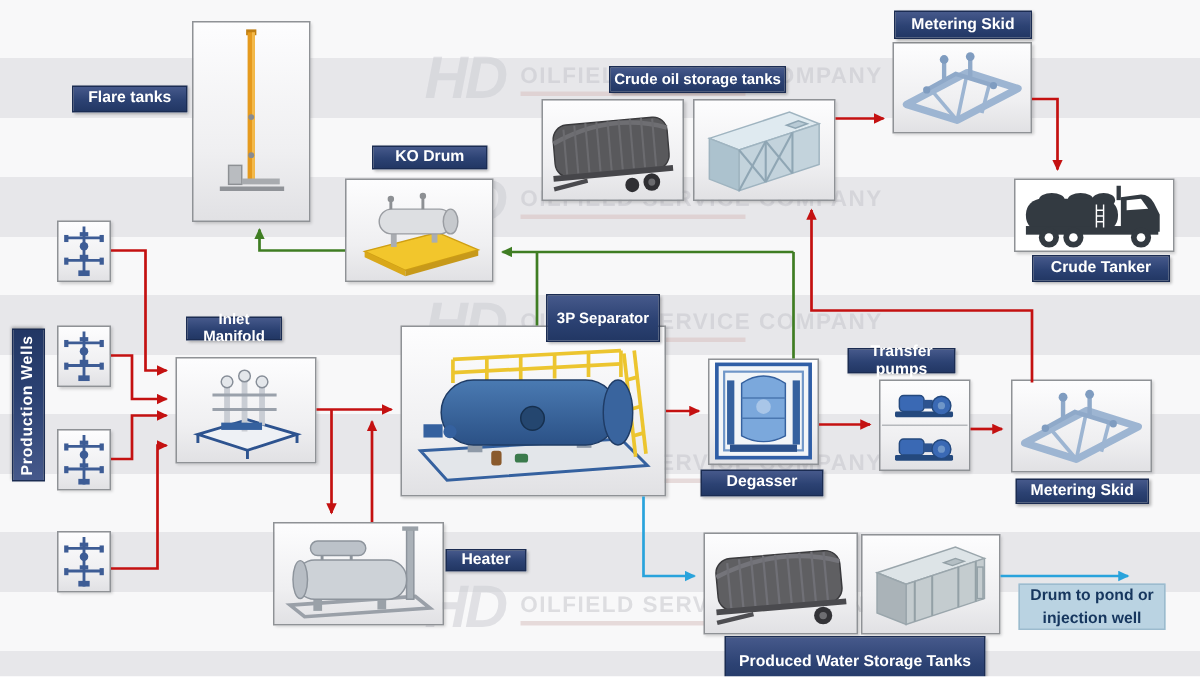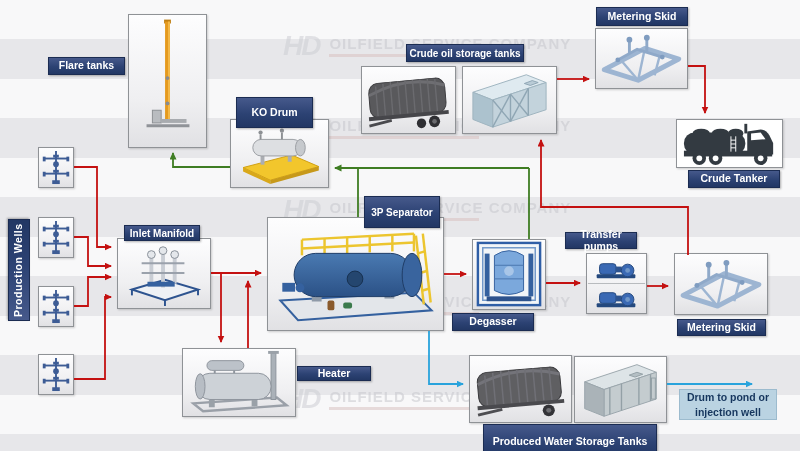--- a/index.html
+++ b/index.html
@@ -3,21 +3,21 @@
 <meta charset="utf-8">
 <style>
   html,body{margin:0;padding:0;}
   body{font-family:"Liberation Sans",sans-serif;}
   .canvas{
     position:relative;width:800px;height:451px;overflow:hidden;
     background:repeating-linear-gradient(180deg,#f8f8f9 0 39px,#e7e7ea 39px 79px);
   }
   
   .wm{position:absolute;left:283px;display:flex;align-items:center;gap:10px;opacity:.55;z-index:1;pointer-events:none;}
-  .wm-logo{font-size:28px;font-weight:bold;font-style:italic;color:#cdced4;letter-spacing:-2px;}
+  .wm-logo{font-size:40px;font-weight:bold;font-style:italic;color:#cdced4;letter-spacing:-2px;}
   .wm-body{display:flex;flex-direction:column;gap:2px;}
   .wm-text{font-size:15px;font-weight:bold;color:#c7c8cd;letter-spacing:1px;white-space:nowrap;}
   .wm-bar{width:150px;height:3px;background:#d9c2c2;}
   
   .box{position:absolute;border:1px solid #8f9296;z-index:2;box-sizing:border-box;
     background:linear-gradient(180deg,#fdfdfe 0%,#efeff1 65%,#e1e1e4 100%);
     box-shadow:1px 1px 2px rgba(0,0,0,.18);}
   .box svg{display:block;width:100%;height:100%;}
   
   .lbl{position:absolute;z-index:2;display:flex;align-items:center;justify-content:center;
@@ -431,31 +431,31 @@
           <line x1="66" y1="22" x2="66" y2="50"></line>
         <line x1="78" y1="18" x2="78" y2="46"></line>
           <line x1="36" y1="32" x2="36" y2="60"></line>
       </g>
       <polygon points="56,19 64,16 70,18 62,21" fill="#b4bfc4" stroke="#93a0a6"></polygon>
       <rect x="79" y="22" width="4" height="22" fill="none" stroke="#93a0a6"></rect>
     </svg>
   </div>
 
   <div class="lbl" style="left:48px;top:57px;width:77px;height:18px">Flare tanks</div>
-  <div class="lbl" style="left:236px;top:97px;width:77px;height:31px">KO Drum</div>
+  <div class="lbl" style="left:248px;top:97px;width:77px;height:16px">KO Drum</div>
   <div class="lbl small" style="left:406px;top:44px;width:118px;height:18px">Crude oil storage tanks</div>
   <div class="lbl" style="left:596px;top:7px;width:92px;height:19px">Metering Skid</div>
   <div class="lbl" style="left:688px;top:170px;width:92px;height:18px">Crude Tanker</div>
   <div class="lbl vlbl" style="left:8px;top:219px;width:22px;height:102px">Production Wells</div>
-  <div class="lbl small" style="left:124px;top:225px;width:76px;height:16px">Inlet Manifold</div>
+  <div class="lbl small" style="left:124px;top:211px;width:64px;height:16px">Inlet Manifold</div>
   <div class="lbl small" style="left:364px;top:196px;width:76px;height:32px">3P Separator</div>
   <div class="lbl" style="left:565px;top:232px;width:72px;height:17px">Transfer pumps</div>
-  <div class="lbl" style="left:452px;top:313px;width:82px;height:18px">Degasser</div>
+  <div class="lbl" style="left:467px;top:313px;width:82px;height:18px">Degasser</div>
   <div class="lbl" style="left:677px;top:319px;width:89px;height:17px">Metering Skid</div>
-  <div class="lbl" style="left:297px;top:366px;width:74px;height:15px">Heater</div>
+  <div class="lbl" style="left:297px;top:366px;width:54px;height:15px">Heater</div>
   <div class="lbl" style="left:483px;top:424px;width:174px;height:35px">Produced Water Storage Tanks</div>
   <div class="note" style="left:679px;top:389px;width:98px;height:31px">Drum to pond or injection well</div>
 
   <svg class="arrows" width="800" height="451">
     <defs>
       <marker id="mr" markerWidth="8" markerHeight="8" refX="6.5" refY="3.5" orient="auto" markerUnits="userSpaceOnUse">
           <path d="M0,0 L7.5,3.5 L0,7 Z" fill="#c41111"></path>
         </marker>
       <marker id="mg" markerWidth="8" markerHeight="8" refX="6.5" refY="3.5" orient="auto" markerUnits="userSpaceOnUse">
           <path d="M0,0 L7.5,3.5 L0,7 Z" fill="#3f7d23"></path>

